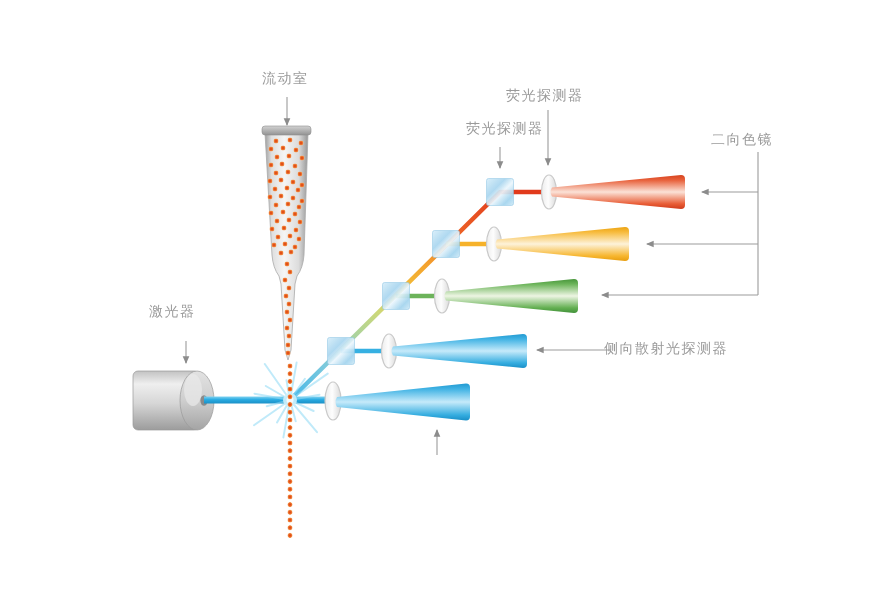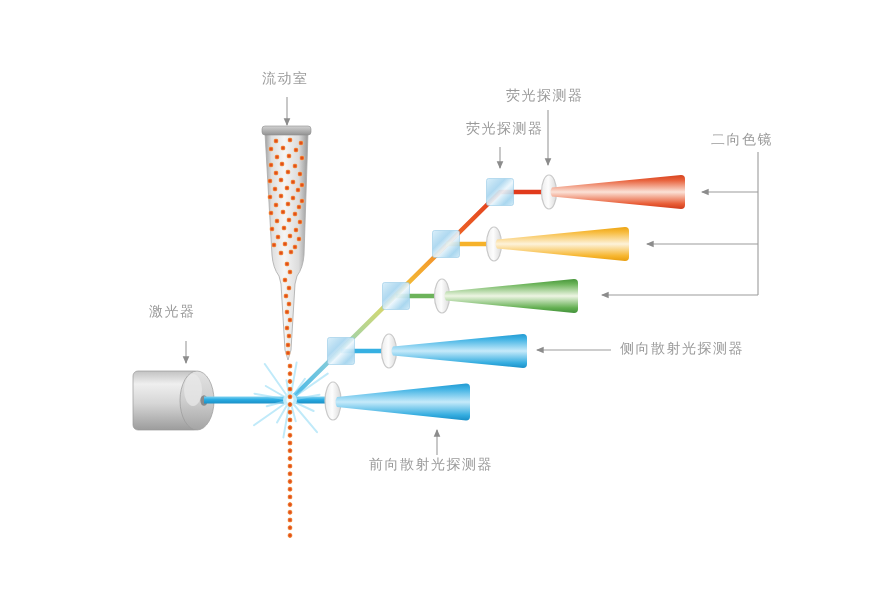--- a/index.html
+++ b/index.html
@@ -276,16 +276,15 @@
     <path d="M758,192 H702" marker-end="url(#ah)"></path>
     <path d="M758,244 H647" marker-end="url(#ah)"></path>
     <path d="M758,295 H602" marker-end="url(#ah)"></path>
   </g>
 </svg>
 
   <div class="label" style="left:262px;top:70px">流动室</div>
   <div class="label" style="left:506px;top:87px">荧光探测器</div>
   <div class="label" style="left:466px;top:120px">荧光探测器</div>
   <div class="label" style="left:711px;top:131px">二向色镜</div>
-  <div class="label" style="left:620px;top:340px">侧向散射光探测器</div>
-  <div class="label" style="left:369px;top:456px">前向散射光探测器</div>
+  <div class="label" style="left:604px;top:340px">侧向散射光探测器</div>
   <div class="label" style="left:149px;top:303px">激光器</div>
 </div>
 
 </body></html>

